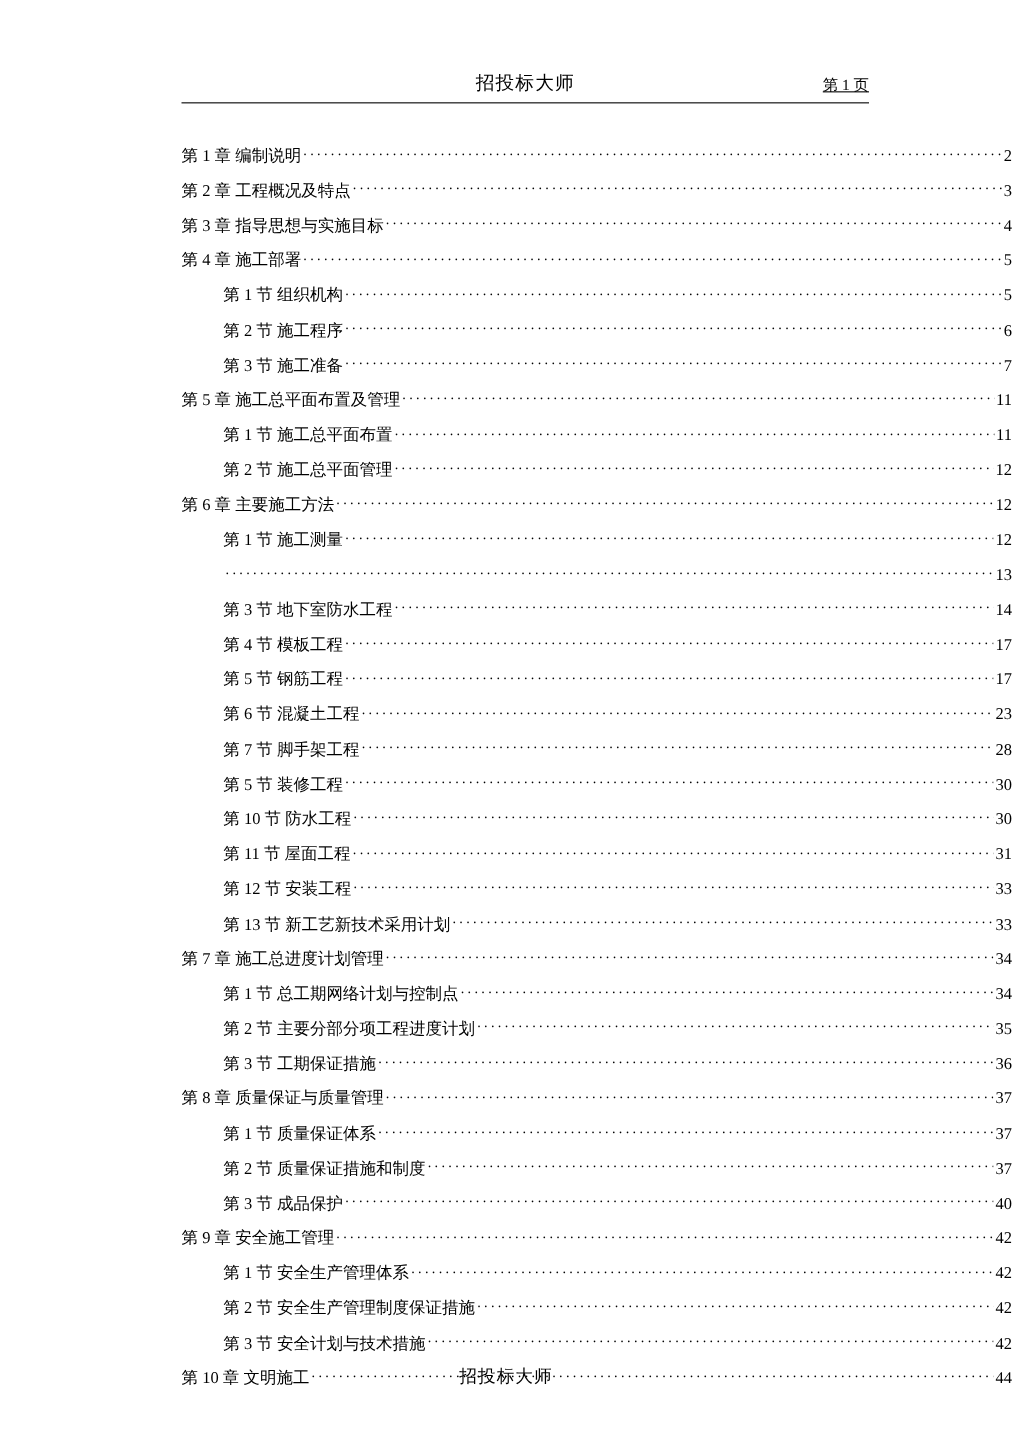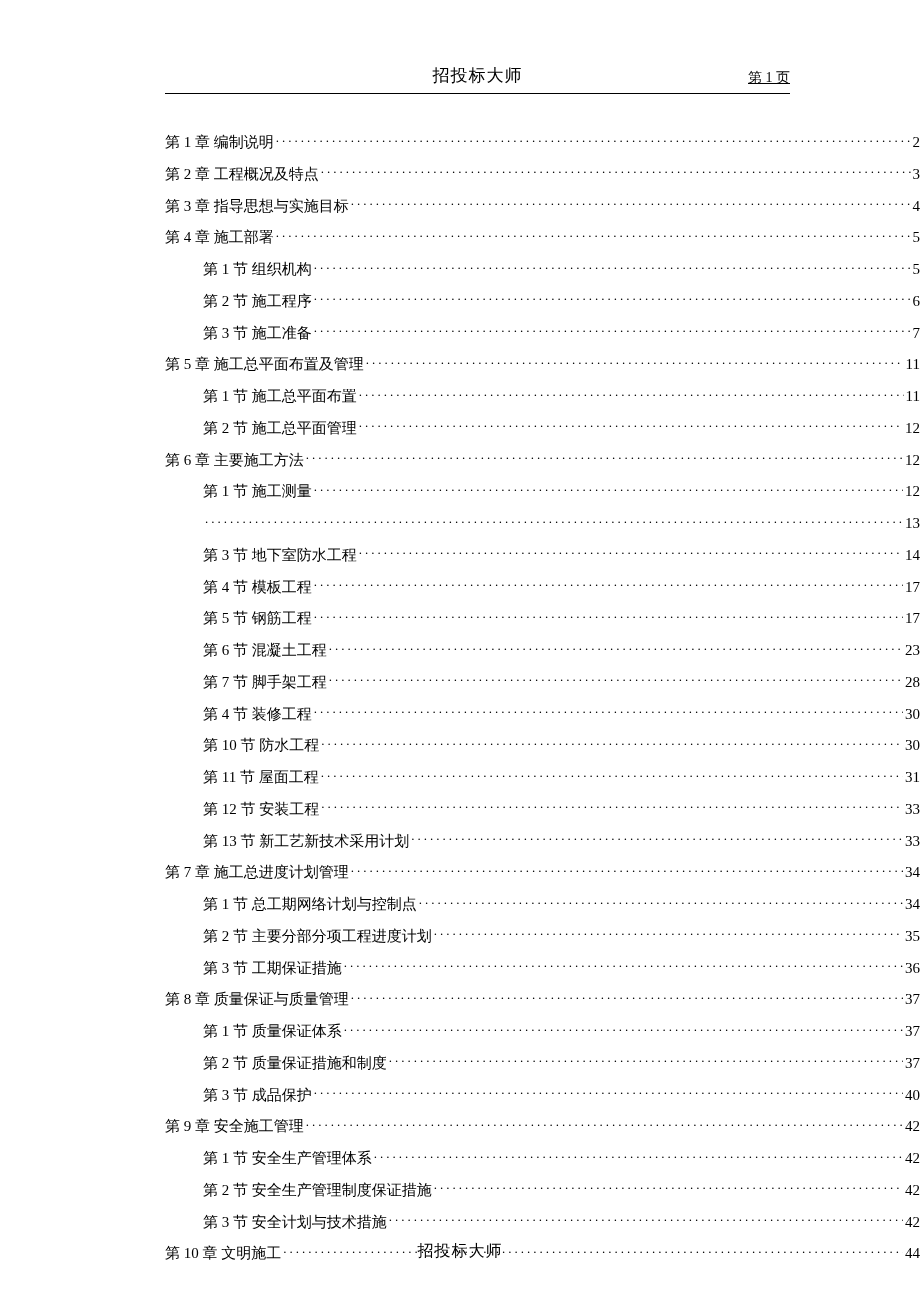--- a/index.html
+++ b/index.html
@@ -183,21 +183,21 @@
       <span class="toc-label">第 6 节  混凝土工程</span>
       <span class="toc-dots"></span>
       <span class="toc-page">23</span>
     </div>
     <div class="toc-line sub">
       <span class="toc-label">第 7 节  脚手架工程</span>
       <span class="toc-dots"></span>
       <span class="toc-page">28</span>
     </div>
     <div class="toc-line sub">
-      <span class="toc-label">第 4 节  装修工程</span>
+      <span class="toc-label">第 5 节  装修工程</span>
       <span class="toc-dots"></span>
       <span class="toc-page">30</span>
     </div>
     <div class="toc-line sub">
       <span class="toc-label">第 10 节  防水工程</span>
       <span class="toc-dots"></span>
       <span class="toc-page">30</span>
     </div>
     <div class="toc-line sub">
       <span class="toc-label">第 11 节  屋面工程</span>

